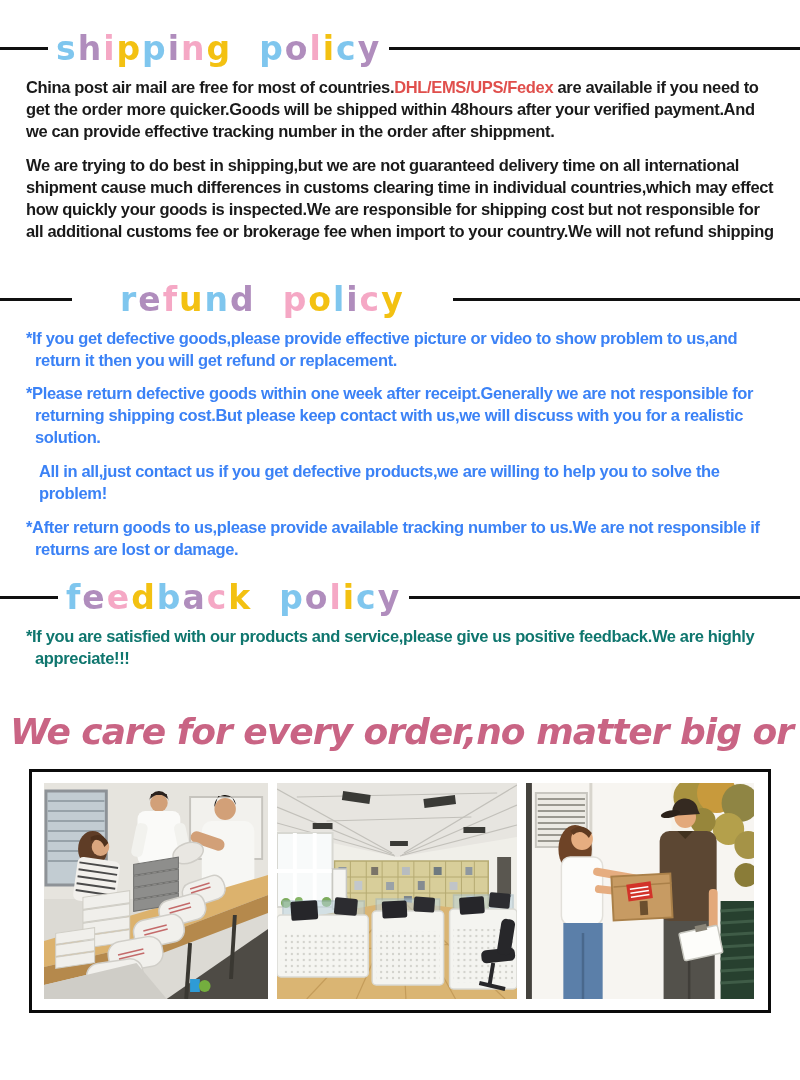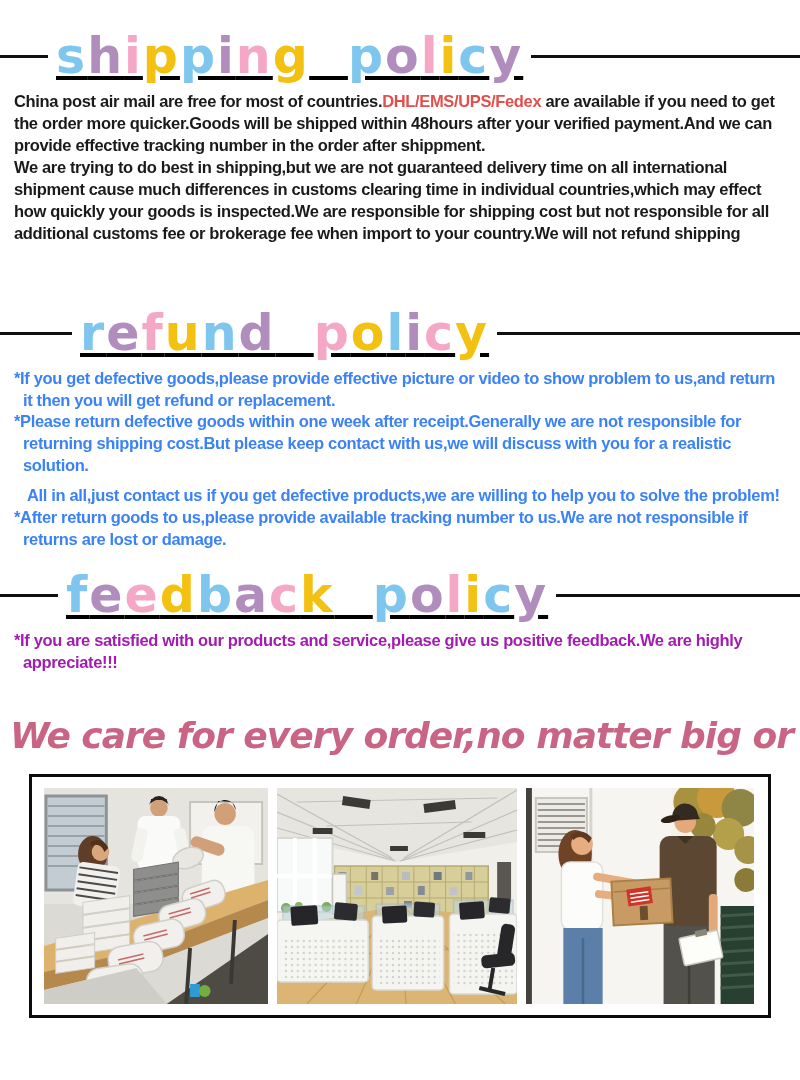--- a/index.html
+++ b/index.html
@@ -6,37 +6,36 @@
   body{
     width:800px;height:1080px;background:#ffffff;overflow:hidden;
     font-family:"Liberation Sans",sans-serif;
     -webkit-font-smoothing:antialiased;
   }
   .heading-row{display:flex;align-items:center;}
   .rule{height:3px;background:#101010;}
   .rule.grow{flex:1;}
   .bubble{
     font-family:"DejaVu Sans",sans-serif;font-weight:700;
-    font-size:49px;line-height:1;letter-spacing:2px;margin:0 8px;
+    font-size:33px;line-height:1;letter-spacing:2px;margin:0 8px;
     white-space:nowrap;
-    text-decoration:underline;
   }
   #h-shipping{margin-top:32px;}
   #h-shipping .lead{width:48px;}
-  #h-refund{margin-top:64px;}
+  #h-refund{margin-top:40px;gap:40px;}
   #h-refund .lead{width:72px;}
   #h-feedback{margin-top:20px;}
   #h-feedback .lead{width:58px;}
 
   .copy{
     margin:10px 14px 0 14px;
     font-weight:700;font-size:16.5px;line-height:1.33;
     letter-spacing:-0.35px;color:#1a1a1a;
   }
-  .copy p{margin:0;}
+  .copy p{margin:12px;}
   .item{padding-left:9px;text-indent:-9px;margin-top:4px;}
   .item.noast{padding-left:13px;text-indent:0;margin-top:8px;}
   .fb-item{margin-top:0;}
   .fb-item + .fb-item{margin-top:13px;}
 
   .banner{
     margin:42px 10px 0 10px;text-align:center;
     font-family:"DejaVu Sans",sans-serif;font-style:italic;font-weight:700;
     font-size:36px;line-height:1.1;letter-spacing:-1px;white-space:nowrap;
   }
@@ -73,21 +72,21 @@
   <p class="item noast">All in all,just contact us if you get defective products,we are willing to help you to solve the problem!</p>
   <p class="item">*After return goods to us,please provide available tracking number to us.We are not responsible if returns are lost or damage.</p>
 </div>
 
 <div class="heading-row" id="h-feedback">
   <span class="rule lead" style="background: rgb(16, 16, 16);"></span>
   <h1 class="bubble"><span style="color: rgb(127, 198, 238);">f</span><span style="color: rgb(176, 141, 189);">e</span><span style="color: rgb(245, 168, 197);">e</span><span style="color: rgb(243, 193, 18);">d</span><span style="color: rgb(127, 198, 238);">b</span><span style="color: rgb(176, 141, 189);">a</span><span style="color: rgb(245, 168, 197);">c</span><span style="color: rgb(243, 193, 18);">k</span>&nbsp;&nbsp;<span style="color: rgb(127, 198, 238);">p</span><span style="color: rgb(176, 141, 189);">o</span><span style="color: rgb(245, 168, 197);">l</span><span style="color: rgb(243, 193, 18);">i</span><span style="color: rgb(127, 198, 238);">c</span><span style="color: rgb(176, 141, 189);">y</span></h1>
   <span class="rule grow" style="background: rgb(16, 16, 16);"></span>
 </div>
 
-<div class="copy" style="color: #a21caf;">
+<div class="copy" style="color: #0f766e;">
   <p class="item fb-item">*If you are satisfied with our products and service,please give us positive feedback.We are highly appreciate!!!</p>
 </div>
 
 <div class="banner" id="care-banner" style="color: rgb(201, 100, 132);">We care for every order,no matter big or small!</div>
 
 <div class="photo-box">
 
   <svg class="photo" width="224" viewBox="0 0 230 216" preserveAspectRatio="none">
     <rect x="0" y="0" width="230" height="216" fill="#dcdad4"></rect>
     <rect x="0" y="0" width="230" height="116" fill="#e6e4de"></rect>

